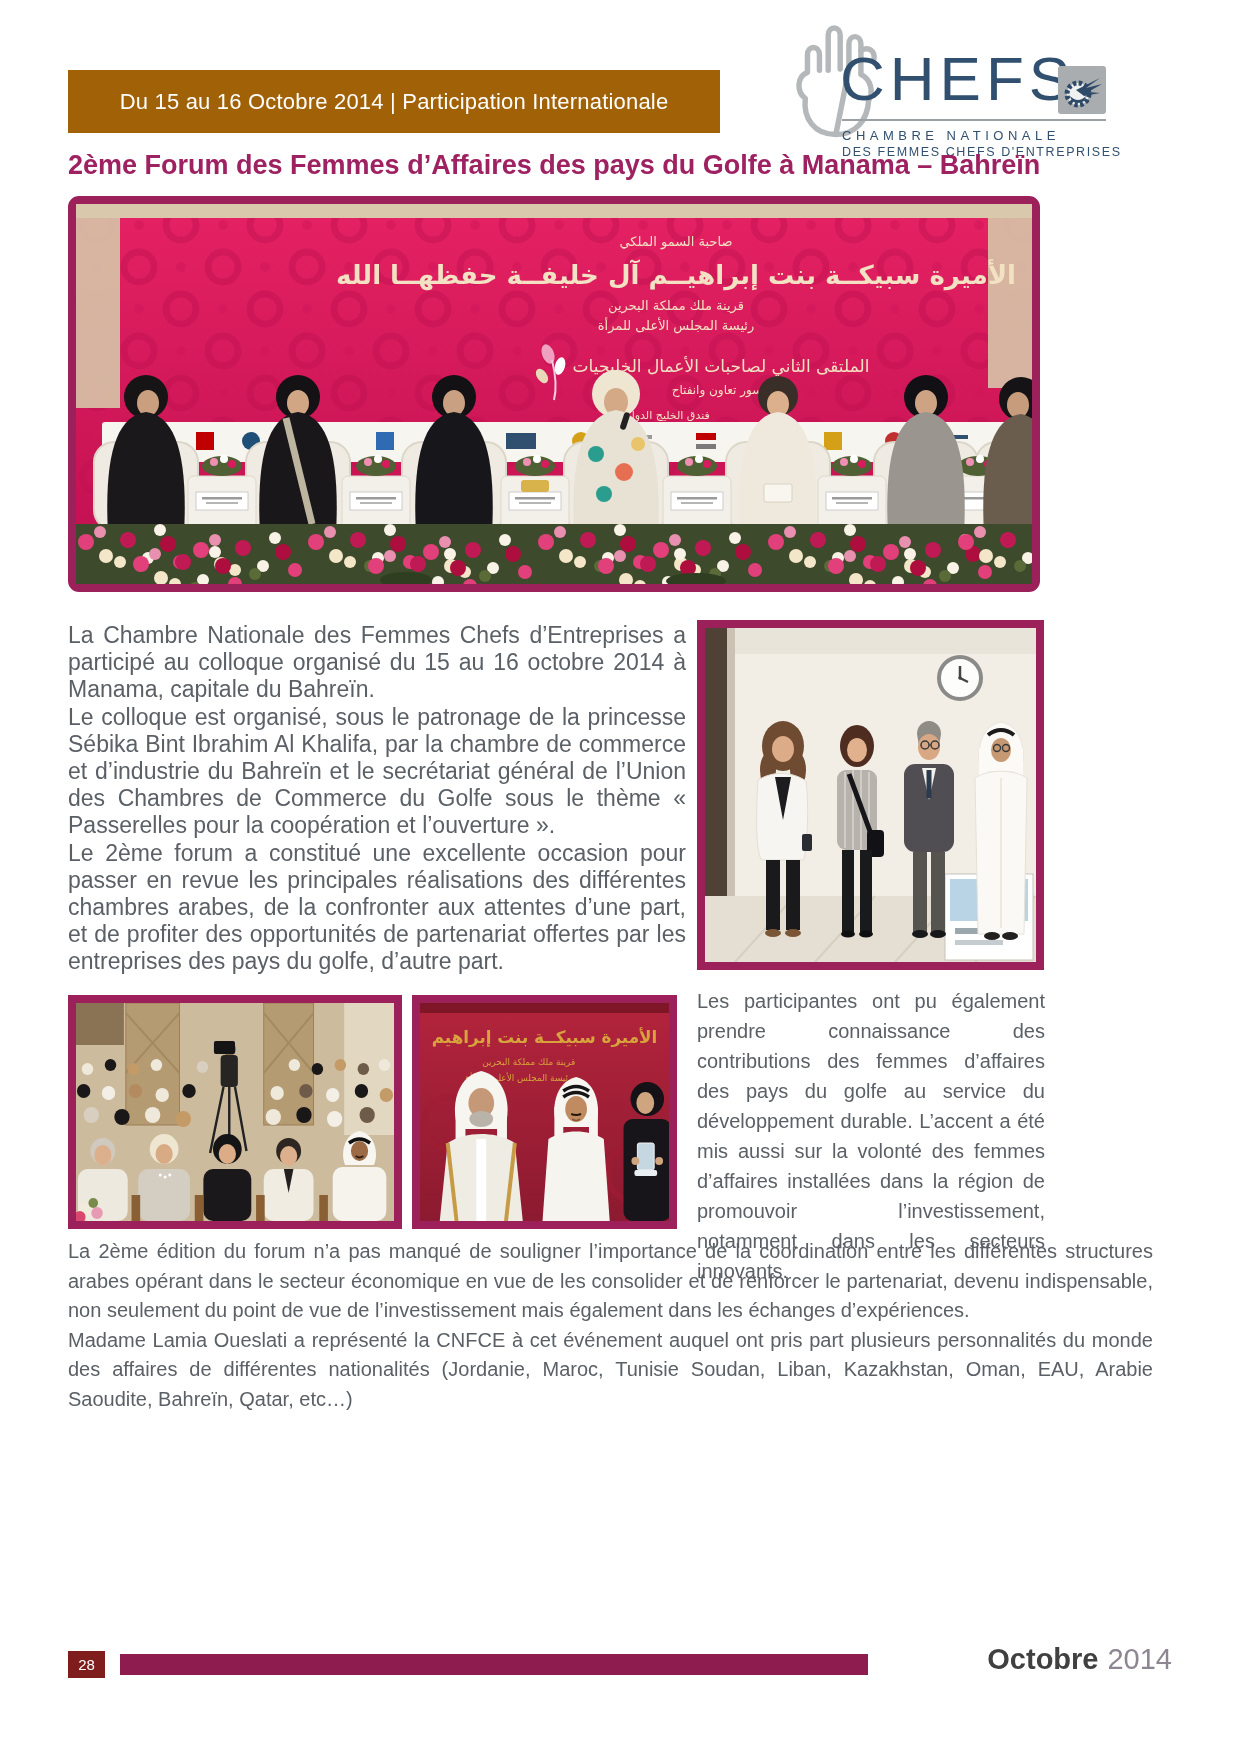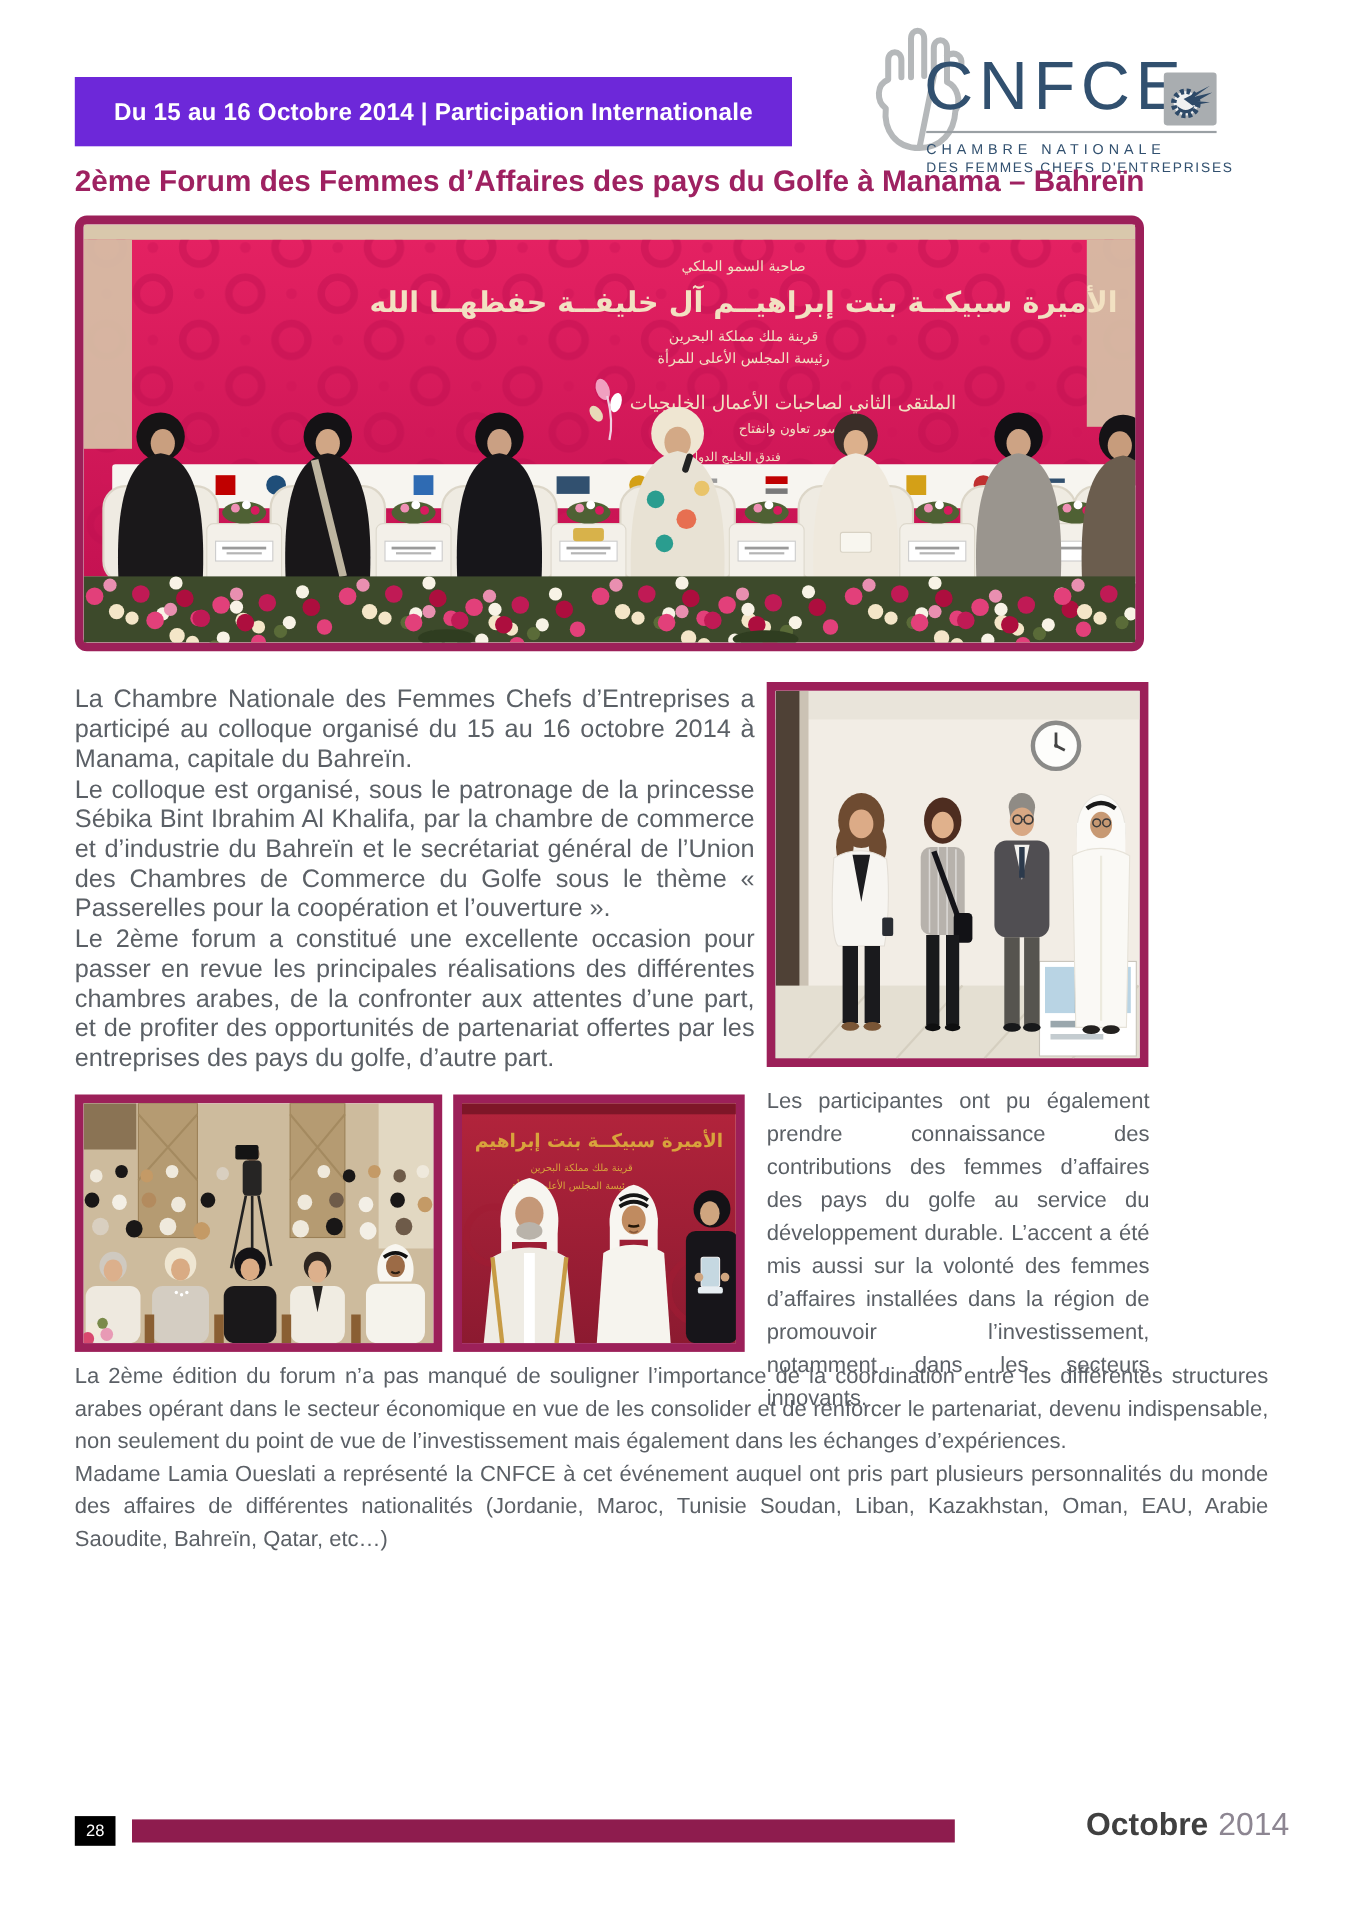--- a/index.html
+++ b/index.html
@@ -3,21 +3,21 @@
 <meta charset="utf-8">
 <style>
   html,body{margin:0;padding:0;background:#ffffff;}
   .page{
     position:relative;width:1240px;height:1753px;background:#ffffff;
     font-family:"Liberation Sans", sans-serif;overflow:hidden;
   }
   
   .band{
     position:absolute;left:68px;top:70px;width:652px;height:63px;
-    background:#6d28d9;color:#ffffff;font-size:22px;font-weight:bold;
+    background:#a16207;color:#ffffff;font-size:22px;font-weight:normal;
     display:flex;align-items:center;justify-content:center;letter-spacing:.2px;
   }
   .logo{position:absolute;left:772px;top:18px;width:352px;height:142px;}
   .logo .hand{position:absolute;left:6px;top:2px;}
   .logo .acronym{
     position:absolute;left:68px;top:30px;font-size:62px;line-height:1;
     color:#31506f;letter-spacing:5px;font-weight:400;
   }
   .logo .emblem{position:absolute;left:286px;top:48px;width:48px;height:48px;background:#a9adb0;border-radius:3px;}
   .logo .rule{position:absolute;left:70px;top:101px;width:264px;height:2px;background:#9aa0a4;}
@@ -36,21 +36,21 @@
   .photo-a{left:68px;top:995px;width:334px;height:234px;}
   .photo-b{left:412px;top:995px;width:265px;height:234px;}
   
   .bodytext{color:#5b6066;text-align:justify;}
   .bodytext p{margin:0;}
   .col-left{position:absolute;left:68px;top:622px;width:618px;font-size:23px;line-height:27.2px;}
   .col-right{position:absolute;left:697px;top:986px;width:348px;font-size:20px;line-height:30px;}
   .block-bottom{position:absolute;left:68px;top:1237px;width:1085px;font-size:20px;line-height:29.5px;}
   
   .pagenum{
-    position:absolute;left:68px;top:1651px;width:37px;height:27px;background:#000000;
+    position:absolute;left:68px;top:1651px;width:37px;height:27px;background:#7f1d1d;
     color:#fff;font-size:15px;display:flex;align-items:center;justify-content:center;
   }
   .footbar{position:absolute;left:120px;top:1654px;width:748px;height:21px;background:#8e1c4e;}
   .footdate{position:absolute;right:68px;top:1643px;font-size:29px;text-align:right;white-space:nowrap;}
   .footdate .m{color:#404040;font-weight:bold;}
   .footdate .y{color:#8d8692;font-weight:400;margin-left:9px;}
   .artxt{font-family:"DejaVu Sans", sans-serif;}
 </style>
 </head>
 <body>
@@ -63,21 +63,21 @@
 
   <div class="logo">
     <svg class="hand" width="120" height="120" viewBox="0 0 100 110">
       <g fill="none" stroke="#b5b8ba" stroke-width="5" stroke-linecap="round" stroke-linejoin="round">
         <path d="M48,105 C28,105 18,90 20,72 C12,66 12,52 22,48 L22,32 C22,23 33,23 33,32 L33,46
                  M41,46 L41,14 C41,5 52,5 52,14 L52,45
                  M60,45 L60,22 C60,13 71,13 71,22 L71,50 C80,54 83,66 78,74 C77,92 66,105 48,105 Z"></path>
         <path d="M71,28 C78,24 84,28 83,36"></path>
       </g>
     </svg>
-    <div class="acronym">CNFCE</div>
+    <div class="acronym">CHEFS</div>
     <div class="emblem">
       <svg width="48" height="48" viewBox="0 0 48 48">
         <circle cx="20" cy="28" r="11" fill="#f0f1f1" stroke="#2e4a68" stroke-width="5" stroke-dasharray="3.4 2.4"></circle>
         <path d="M18,24 L42,12 L28,22 L44,18 L30,26 L42,27 L26,30 Z" fill="#2e4a68"></path>
         <path d="M12,30 q8,8 16,0 l-2,5 q-6,4 -12,0 Z" fill="#2e4a68"></path>
       </svg>
     </div>
     <div class="rule"></div>
     <div class="l1">CHAMBRE NATIONALE</div>
     <div class="l2">DES FEMMES CHEFS D'ENTREPRISES</div>

